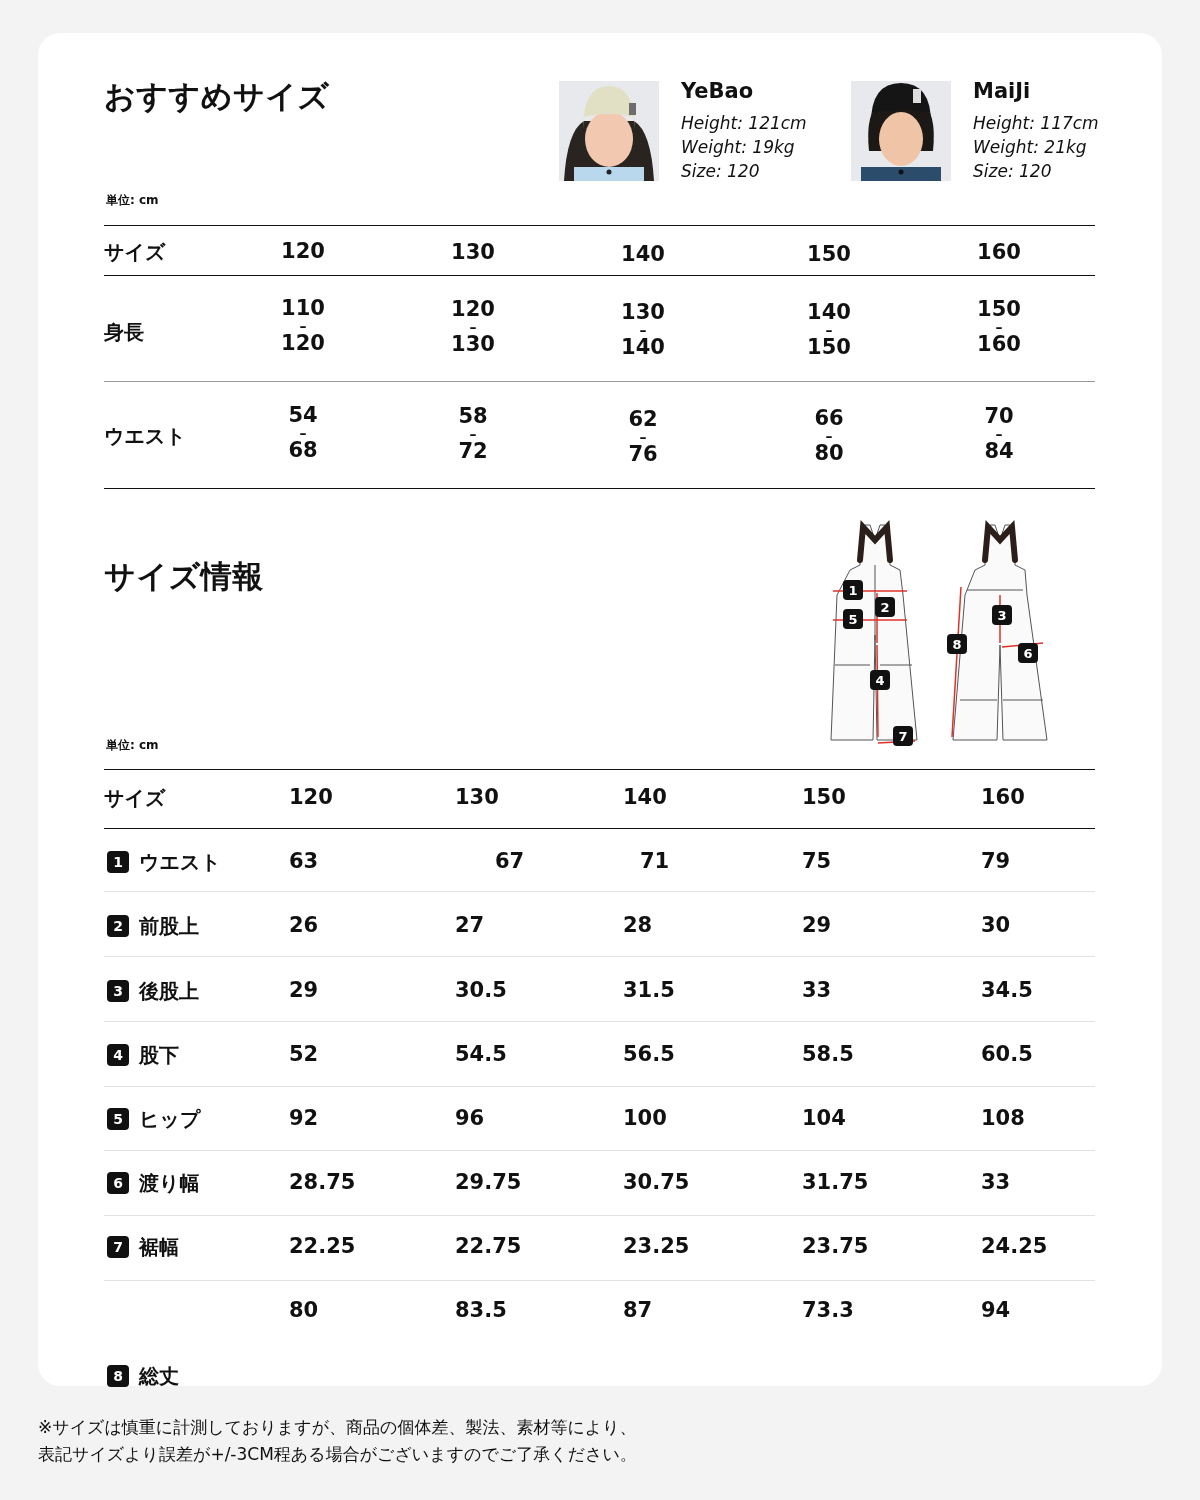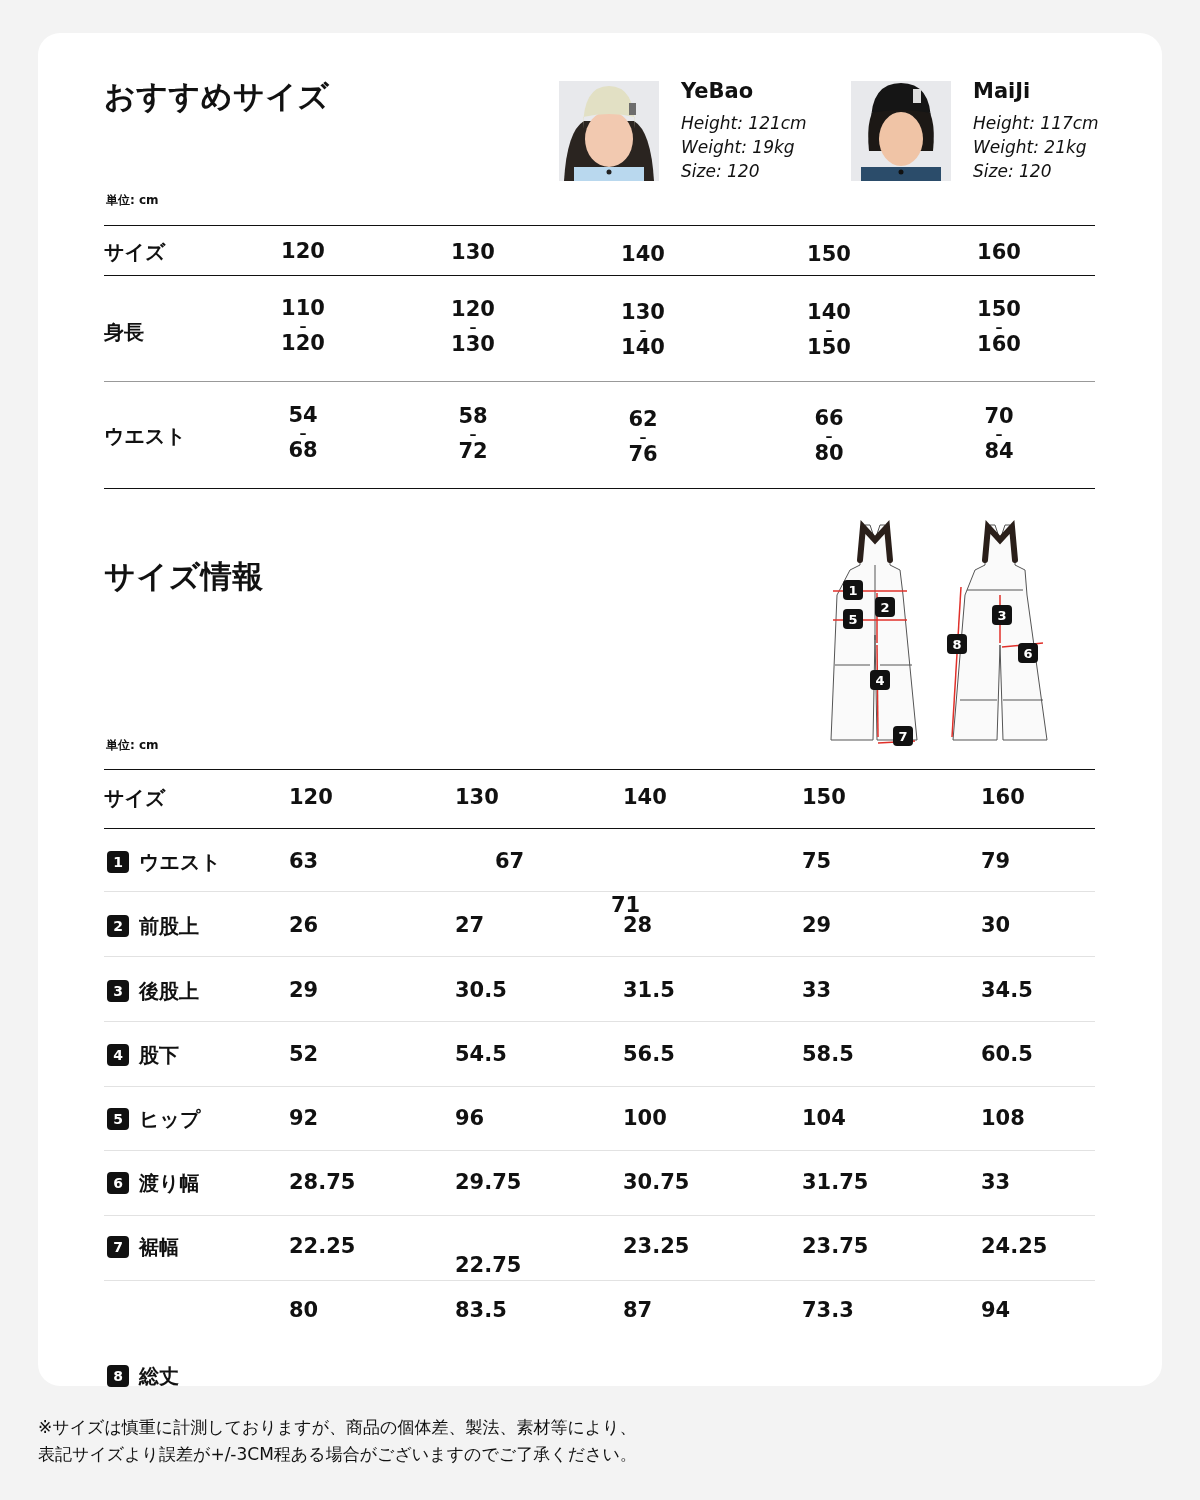--- a/index.html
+++ b/index.html
@@ -151,21 +151,21 @@
 <div class="cell2" style="left:455px; top:785px;">130</div>
 <div class="cell2" style="left:623px; top:785px;">140</div>
 <div class="cell2" style="left:802px; top:785px;">150</div>
 <div class="cell2" style="left:981px; top:785px;">160</div>
 <div class="hline" style="top:828px;"></div>
 
 <div>
   <div class="rowlabel" style="top:849px; left:107px;"><span class="badge">1</span><span>ウエスト</span></div>
   <div class="cell2" style="left:289px; top:849px;">63</div>
   <div class="cell2" style="left:455px; top:849px;margin-left:40px;">67</div>
-  <div class="cell2" style="left:611px; top:849px;margin-top:44px;">71</div>
+  <div class="cell2" style="left:640px; top:849px;">71</div>
   <div class="cell2" style="left:802px; top:849px;">75</div>
   <div class="cell2" style="left:981px; top:849px;">79</div>
 </div>
 <div class="hline light" style="top:891px;"></div>
 
 <div>
   <div class="rowlabel" style="top:913px; left:107px;"><span class="badge">2</span><span>前股上</span></div>
   <div class="cell2" style="left:289px; top:913px;">26</div>
   <div class="cell2" style="left:455px; top:913px;">27</div>
   <div class="cell2" style="left:623px; top:913px;">28</div>
@@ -210,21 +210,21 @@
   <div class="cell2" style="left:455px; top:1170px;">29.75</div>
   <div class="cell2" style="left:623px; top:1170px;">30.75</div>
   <div class="cell2" style="left:802px; top:1170px;text-align:right;">31.75</div>
   <div class="cell2" style="left:981px; top:1170px;">33</div>
 </div>
 <div class="hline light" style="top:1215px;"></div>
 
 <div>
   <div class="rowlabel" style="top:1234px; left:107px;"><span class="badge">7</span><span>裾幅</span></div>
   <div class="cell2" style="left:289px; top:1234px;">22.25</div>
-  <div class="cell2" style="left:455px; top:1234px;margin-top:19px;">22.75</div>
+  <div class="cell2" style="left:455px; top:1234px;">22.75</div>
   <div class="cell2" style="left:623px; top:1234px;">23.25</div>
   <div class="cell2" style="left:802px; top:1234px;">23.75</div>
   <div class="cell2" style="left:981px; top:1234px;">24.25</div>
 </div>
 <div class="hline light" style="top:1280px;"></div>
 
 <div>
   <div class="rowlabel" style="top:1363px; left:107px;"><span class="badge">8</span><span>総丈</span></div>
   <div class="cell2" style="left:289px; top:1298px;">80</div>
   <div class="cell2" style="left:455px; top:1298px;">83.5</div>

